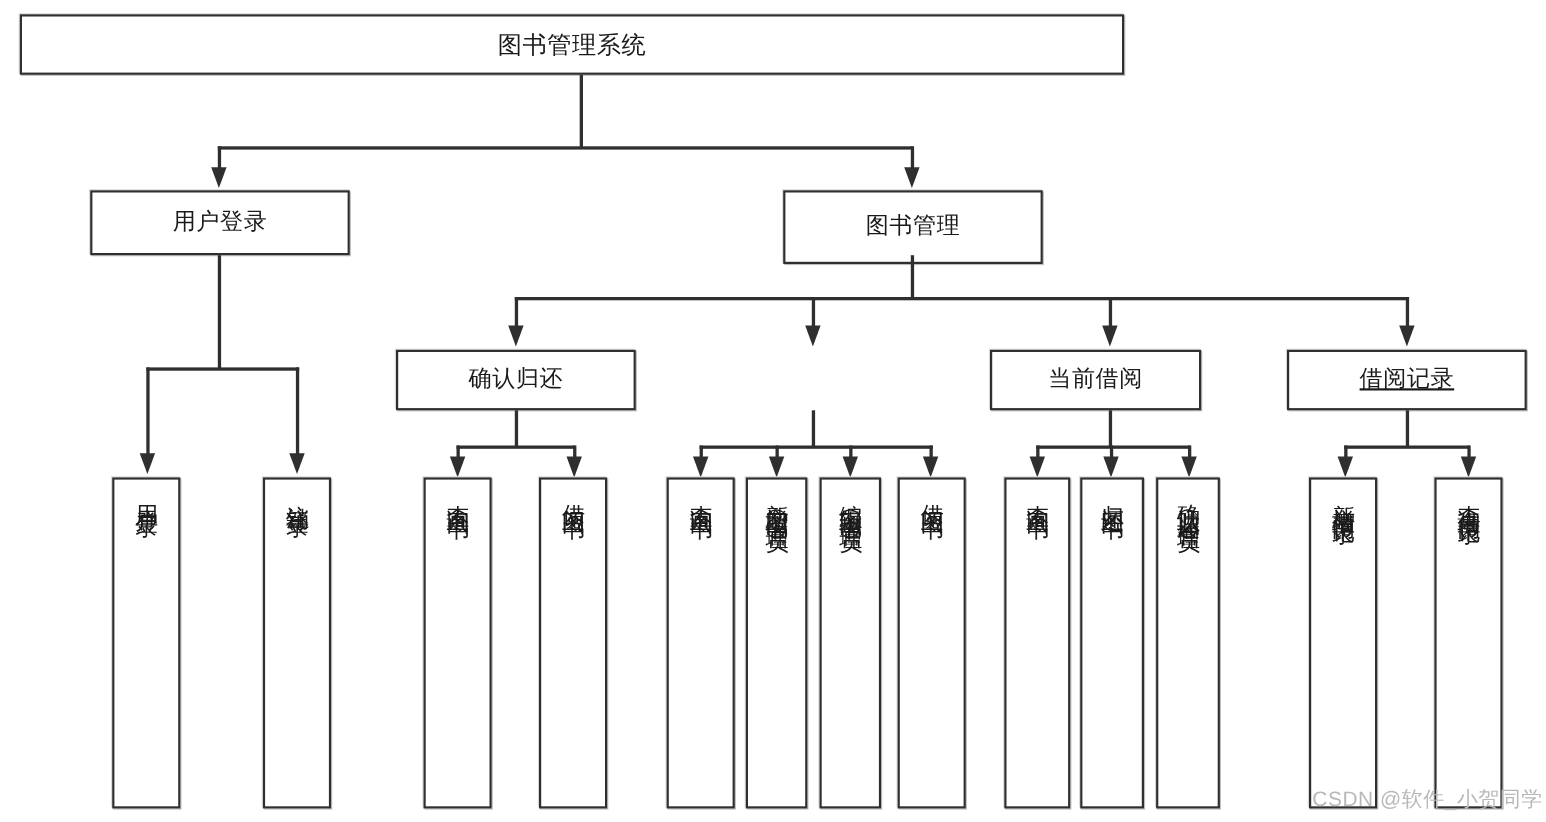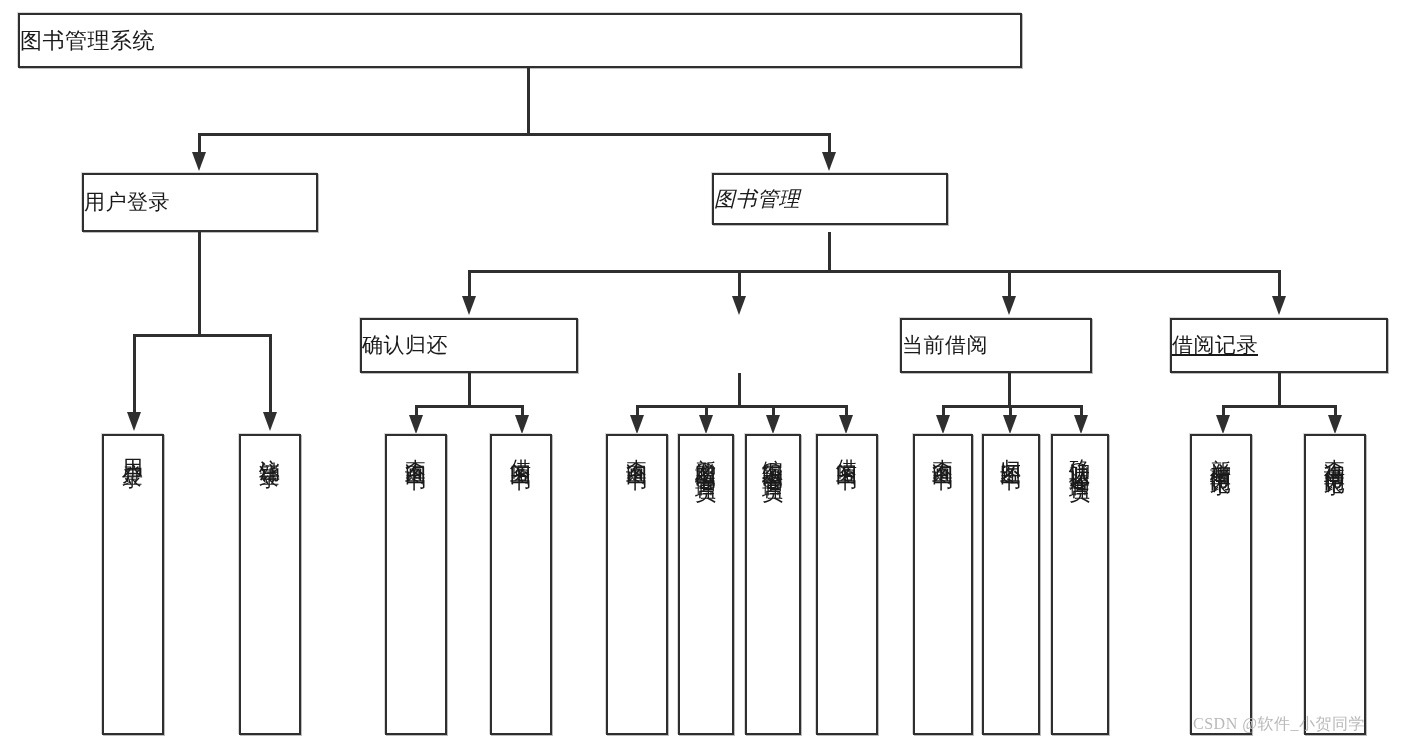--- a/index.html
+++ b/index.html
@@ -18,21 +18,21 @@
     overflow: hidden;
   }
   .node {
     position: absolute;
     box-sizing: border-box;
     background: #ffffff;
     border: 2.5px solid #2f2f2f;
     box-shadow: 1px 1px 0 0 #bdbdbd, -1px -1px 0 0 #d8d8d8;
     display: flex;
     align-items: center;
-    justify-content: flex-start;
+    justify-content: center;
     color: #1a1a1a;
   }
   .node .lbl {
     display: block;
     line-height: 1.18;
     letter-spacing: 0.5px;
     white-space: nowrap;
   }
   
   .node.h .lbl {
@@ -70,24 +70,24 @@
     position: absolute;
     width: 0;
     height: 0;
     border-left: 7.5px solid transparent;
     border-right: 7.5px solid transparent;
     border-top: 19px solid #2f2f2f;
   }
   .watermark {
     position: absolute;
     color: #b9b9b9;
-    font-size: 16px;
+    font-size: 19px;
     letter-spacing: 0.5px;
     white-space: nowrap;
-    font-family: Liberation Serif, serif;
+    font-family: Liberation Sans, sans-serif;
   }
 </style>
 </head>
 <body>
 
 <div id="canvas">
 
   <div class="node root h" style="left:18px; top:13px; width:1004px; height:55px;">
     <span class="lbl">图书管理系统</span>
   </div>
@@ -97,21 +97,21 @@
   <div class="seg hz" style="left:198px; top:133px; width:632px; height:2.5px;"></div>
   <div class="seg vtl" style="left:198px; top:133px; width:2.5px; height:21px;"></div>
   <div class="arrow" style="left:192px; top:152px;"></div>
   <div class="seg vtl" style="left:828px; top:133px; width:2.5px; height:21px;"></div>
   <div class="arrow" style="left:822px; top:152px;"></div>
 
   <div class="node h" style="left:82px; top:173px; width:236px; height:59px;">
     <span class="lbl">用户登录</span>
   </div>
 
-  <div class="node h" style="left:712px; top:173px; width:236px; height:52px;font-style:italic;">
+  <div class="node h" style="left:712px; top:173px; width:236px; height:67px;">
     <span class="lbl">图书管理</span>
   </div>
 
   <div class="seg vtl" style="left:198px; top:232px; width:2.5px; height:104px;"></div>
   <div class="seg hz" style="left:133px; top:334px; width:139px; height:2.5px;"></div>
   <div class="seg vtl" style="left:133px; top:334px; width:2.5px; height:80px;"></div>
   <div class="arrow" style="left:127px; top:412px;"></div>
   <div class="seg vtl" style="left:269px; top:334px; width:2.5px; height:80px;"></div>
   <div class="arrow" style="left:263px; top:412px;"></div>
 

